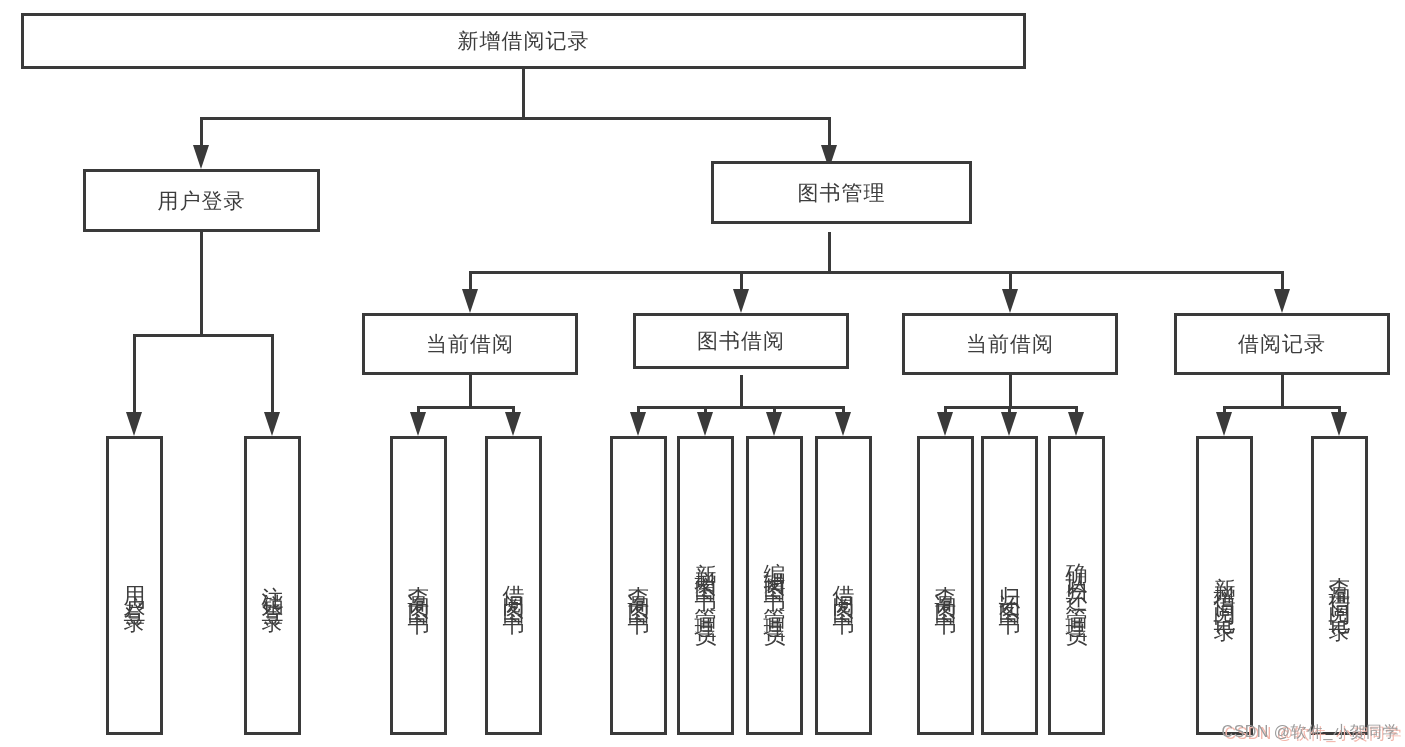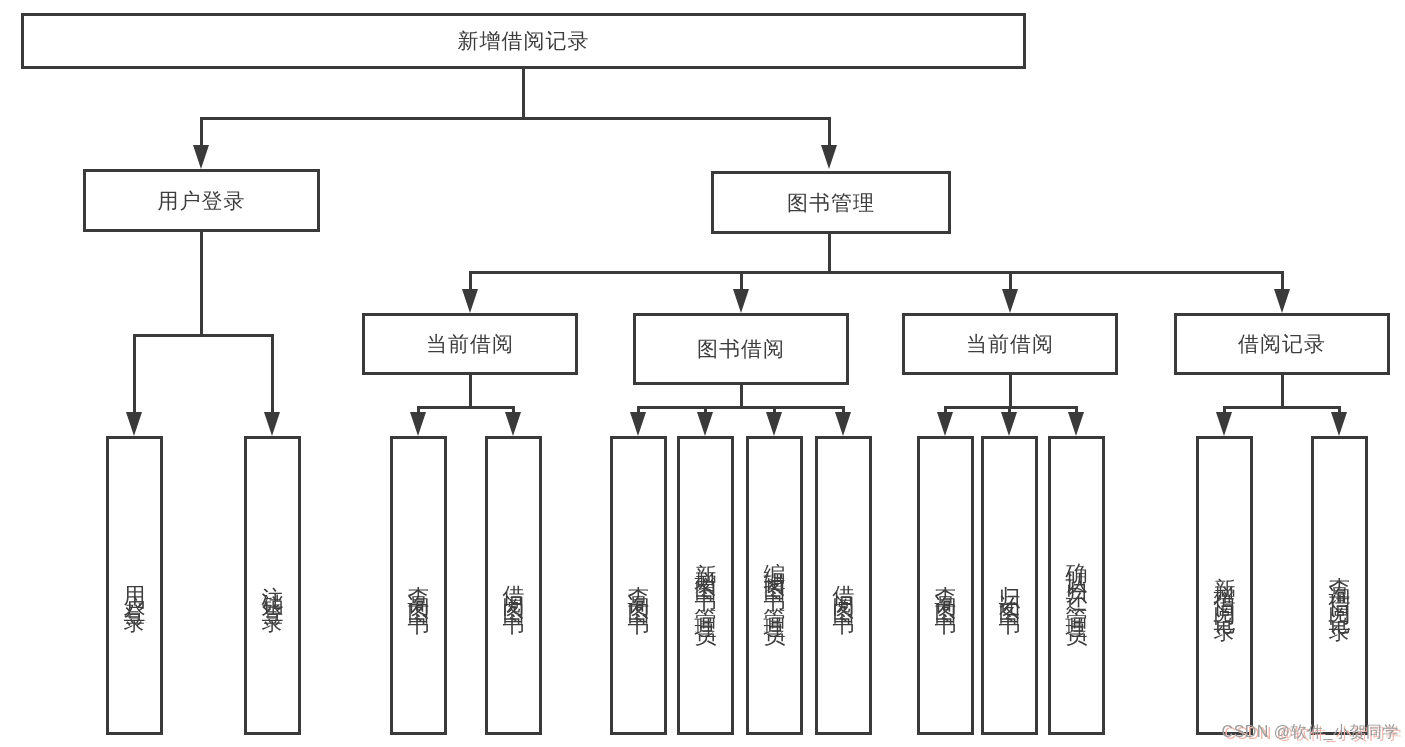--- a/index.html
+++ b/index.html
@@ -67,28 +67,28 @@
 
 <div class="stage" style="background: rgb(255, 255, 255);">
 
   <div class="box h" style="left:21px; top:13px; width:1005px; height:56px;">
     <span>新增借阅记录</span>
   </div>
 
   <div class="box h" style="left:83px; top:169px; width:237px; height:63px;">
     <span>用户登录</span>
   </div>
-  <div class="box h" style="left:711px; top:171px; width:240px; height:63px;">
+  <div class="box h" style="left:711px; top:161px; width:261px; height:63px;">
     <span>图书管理</span>
   </div>
 
   <div class="box h" style="left:362px; top:313px; width:216px; height:62px;">
     <span>当前借阅</span>
   </div>
-  <div class="box h" style="left:633px; top:313px; width:216px; height:72px;">
+  <div class="box h" style="left:633px; top:313px; width:216px; height:56px;">
     <span>图书借阅</span>
   </div>
   <div class="box h" style="left:902px; top:313px; width:216px; height:62px;">
     <span>当前借阅</span>
   </div>
   <div class="box h" style="left:1174px; top:313px; width:216px; height:62px;">
     <span>借阅记录</span>
   </div>
 
   <div class="box v" style="left:106px; top:436px; width:57px; height:299px;">

